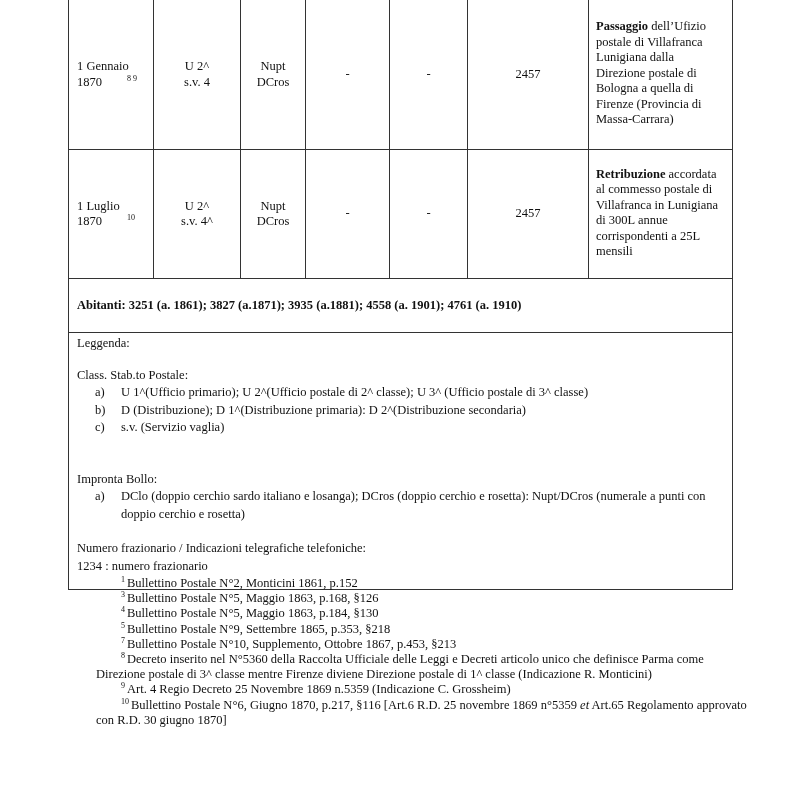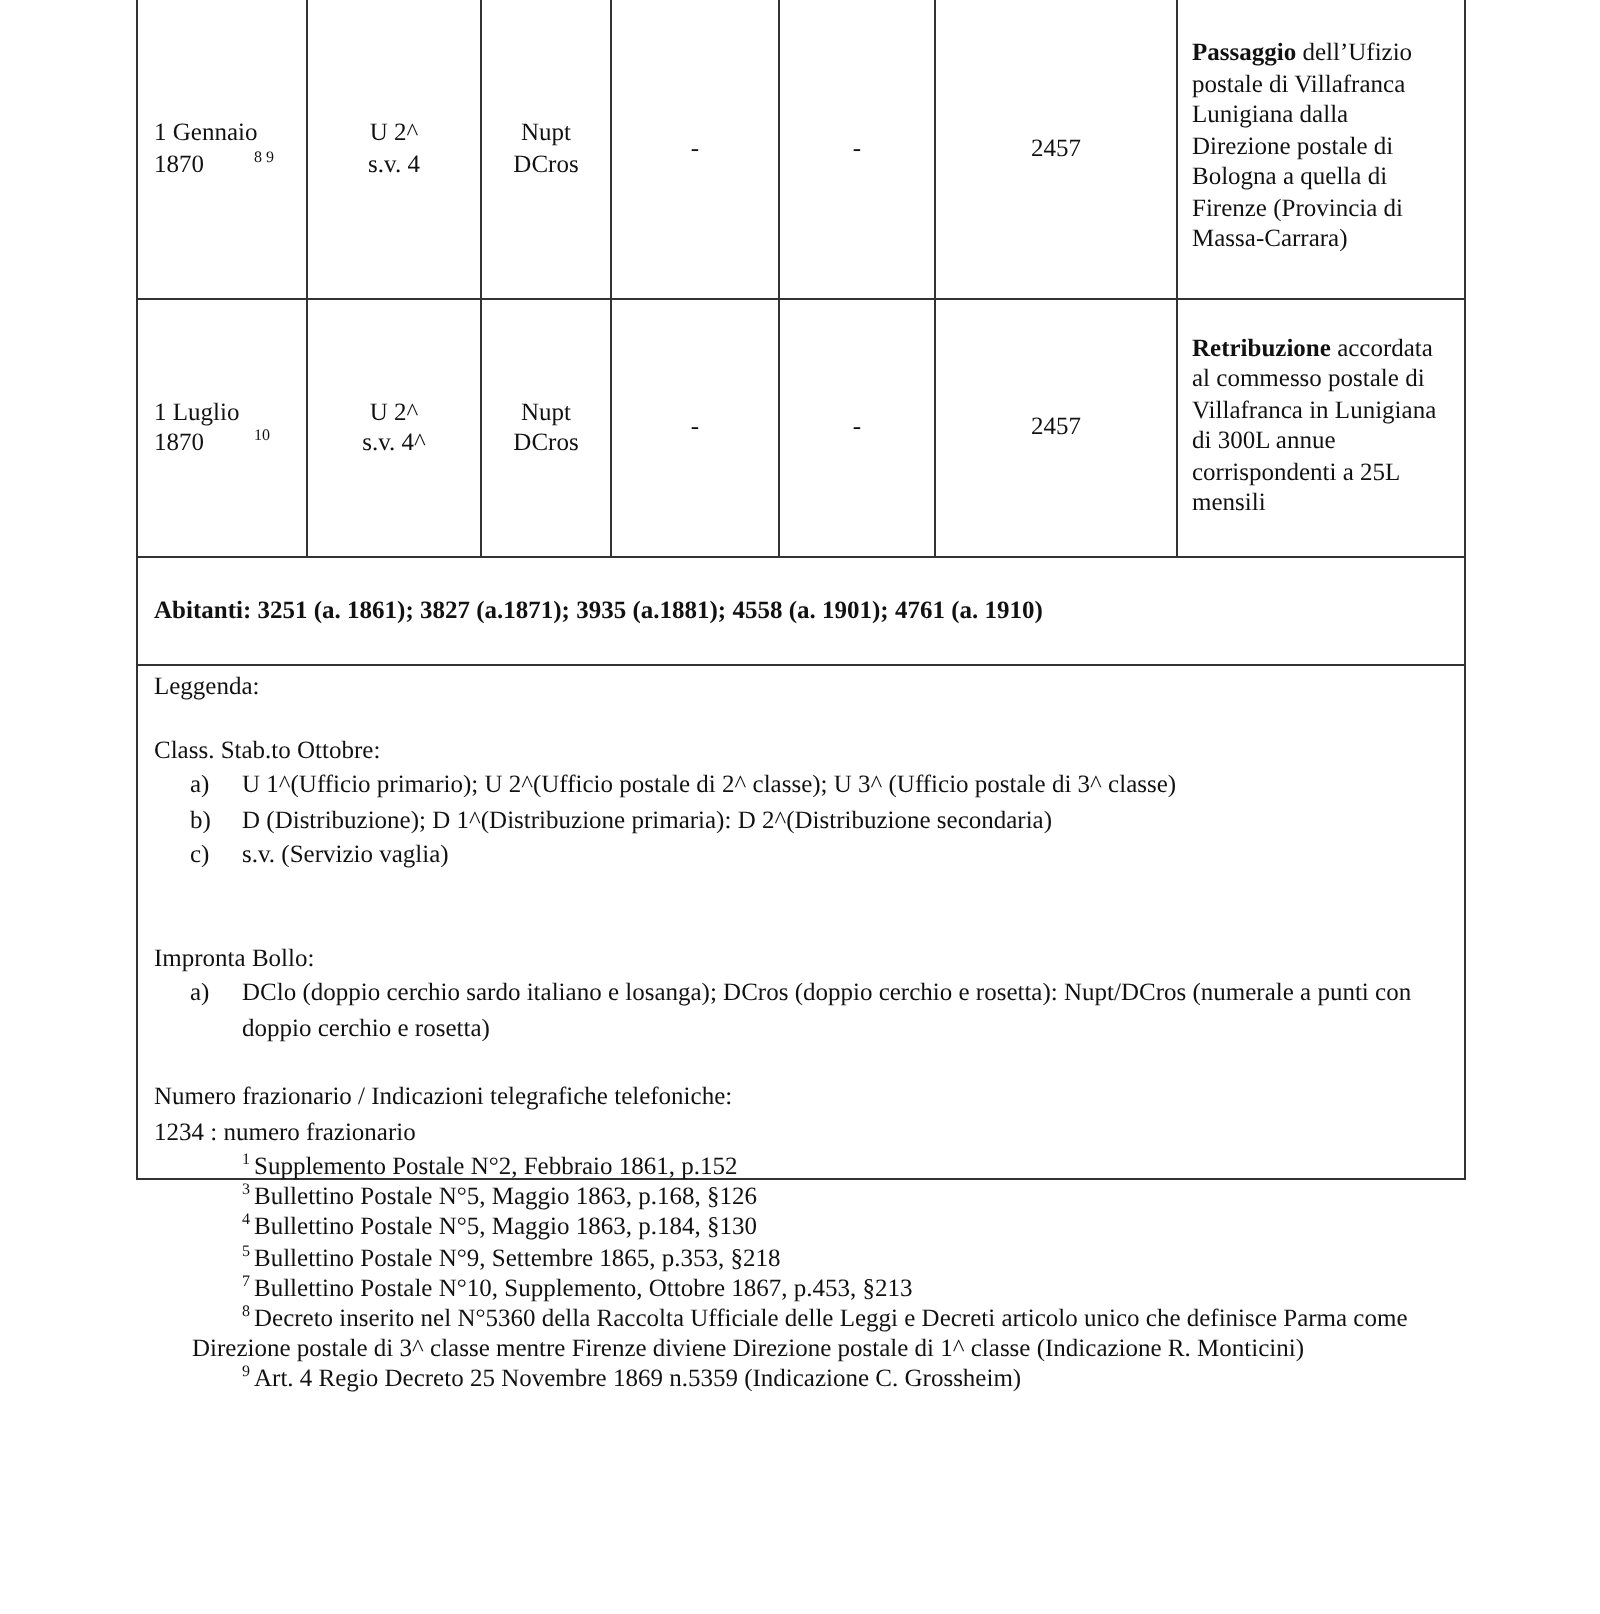--- a/index.html
+++ b/index.html
@@ -91,21 +91,21 @@
     <td class="note">
       <b>Retribuzione</b><span> accordata al commesso postale di Villafranca in Lunigiana di 300L annue corrispondenti a 25L mensili</span>
     </td>
   </tr>
   <tr class="r3">
     <td colspan="7">Abitanti: 3251 (a. 1861); 3827 (a.1871); 3935 (a.1881); 4558 (a. 1901); 4761 (a. 1910)</td>
   </tr>
   <tr class="r4">
     <td colspan="7">
       <div class="legend-title">Leggenda:</div>
-      <div>Class. Stab.to Ottobre:</div>
+      <div>Class. Stab.to Postale:</div>
       <ol class="alpha">
         <li>
               <span class="mk">a)</span>
               <span>U 1^(Ufficio primario); U 2^(Ufficio postale di 2^ classe); U 3^ (Ufficio postale di 3^ classe)</span>
             </li>
         <li>
               <span class="mk">b)</span>
               <span>D (Distribuzione); D 1^(Distribuzione primaria): D 2^(Distribuzione secondaria)</span>
             </li>
         <li>
@@ -124,20 +124,21 @@
       </ol>
       <div class="gap"></div>
       <div>Numero frazionario / Indicazioni telegrafiche telefoniche:</div>
       <div>1234 : numero frazionario</div>
     </td>
   </tr>
 </tbody>
   </table>
 
 <div class="footnotes">
-  <div class="fn"><sup>1</sup><span>Supplemento Postale N°2, Febbraio 1861, p.152</span></div>
+  <div class="fn"><sup>1</sup><span>Bullettino Postale N°2, Monticini 1861, p.152</span></div>
   <div class="fn"><sup>3</sup><span>Bullettino Postale N°5, Maggio 1863, p.168, §126</span></div>
   <div class="fn"><sup>4</sup><span>Bullettino Postale N°5, Maggio 1863, p.184, §130</span></div>
   <div class="fn"><sup>5</sup><span>Bullettino Postale N°9, Settembre 1865, p.353, §218</span></div>
   <div class="fn"><sup>7</sup><span>Bullettino Postale N°10, Supplemento, Ottobre 1867, p.453, §213</span></div>
   <div class="fn"><sup>8</sup><span>Decreto inserito  nel N°5360 della Raccolta Ufficiale delle Leggi e Decreti articolo unico che definisce Parma come Direzione postale di 3^ classe mentre Firenze diviene Direzione postale di 1^ classe (Indicazione R. Monticini)</span></div>
   <div class="fn"><sup>9</sup><span>Art. 4 Regio Decreto 25 Novembre 1869 n.5359 (Indicazione C. Grossheim)</span></div>
+  <div class="fn"><sup>10</sup><span>Bullettino Postale N°6, Giugno 1870, p.217, §116 [Art.6 R.D. 25 novembre 1869 n°5359 </span><i>et</i><span> Art.65 Regolamento approvato con R.D. 30 giugno 1870]</span></div>
 </div>
 
 </body></html>

